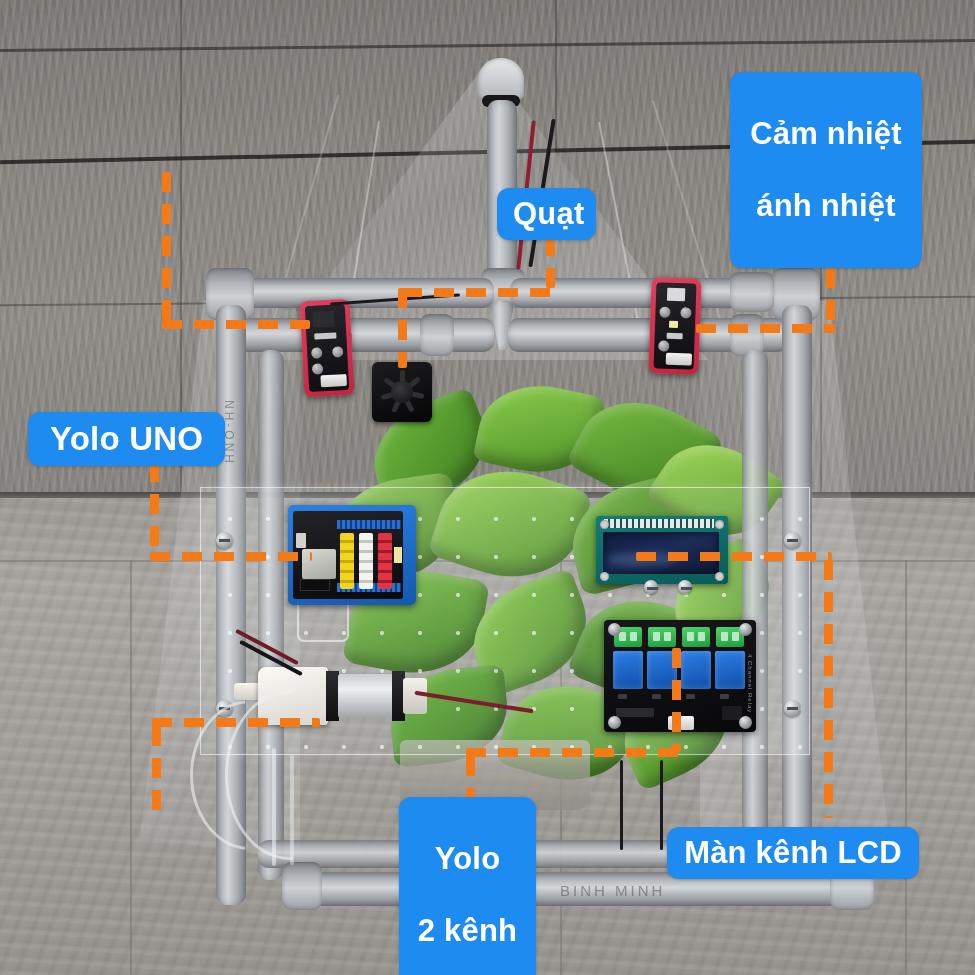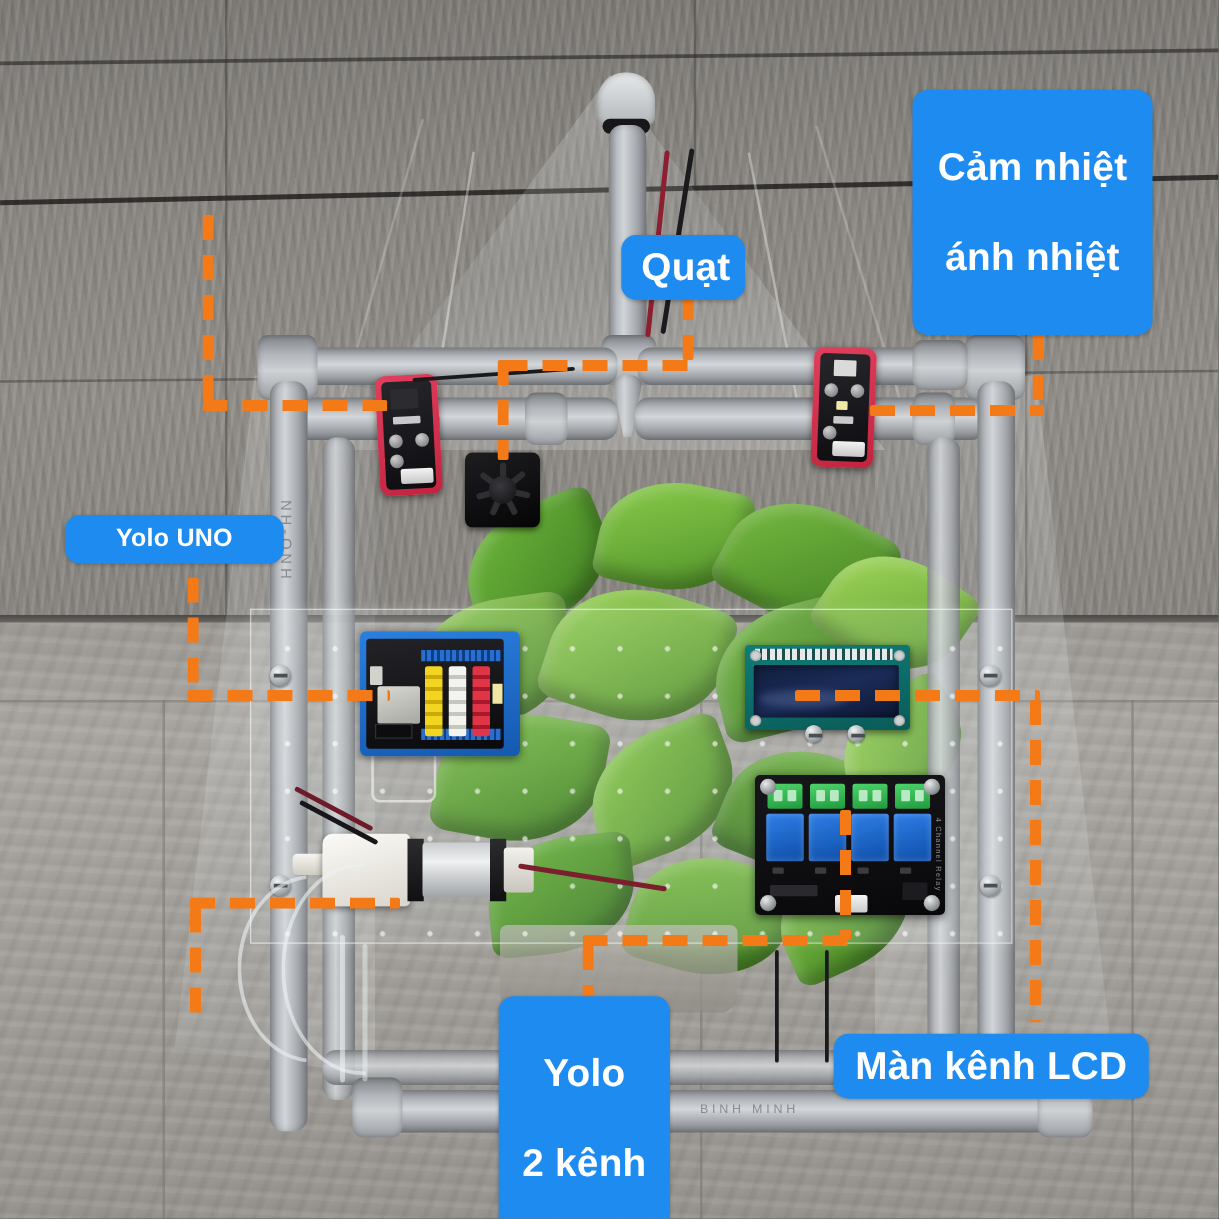--- a/index.html
+++ b/index.html
@@ -254,21 +254,21 @@
   <div class="pvc" style="left:216px;top:305px;width:30px;height:600px;"></div>
   <div class="pvc" style="left:782px;top:305px;width:30px;height:600px;"></div>
   <div class="pvc" style="left:258px;top:350px;width:26px;height:530px;opacity:.9;"></div>
   <div class="pvc" style="left:742px;top:350px;width:26px;height:530px;opacity:.9;"></div>
   <div class="pvc-text" style="left:222px;top:400px;writing-mode:vertical-rl;font-size:12px;letter-spacing:3px;">NH-ONH</div>
 
   <div class="pvc horiz" style="left:300px;top:872px;width:560px;height:34px;"></div>
   <div class="pvc horiz" style="left:258px;top:840px;width:520px;height:28px;opacity:.85;"></div>
   <div class="pvc-joint" style="left:282px;top:862px;width:40px;height:48px;"></div>
   <div class="pvc-joint" style="left:830px;top:862px;width:44px;height:48px;"></div>
-  <div class="pvc-text" style="left:560px;top:882px;font-size:10px;letter-spacing:3px;">BINH MINH</div>
+  <div class="pvc-text" style="left:560px;top:882px;font-size:15px;letter-spacing:3px;">BINH MINH</div>
 
   <div class="panel">
     <div class="panel-holes"></div>
     <div class="panel-cut"></div>
   </div>
   <div class="panel-screw" style="left:216px;top:532px;"></div>
   <div class="panel-screw" style="left:784px;top:532px;"></div>
   <div class="panel-screw" style="left:216px;top:700px;"></div>
   <div class="panel-screw" style="left:784px;top:700px;"></div>
 
@@ -404,21 +404,21 @@
   <div class="dash h" style="left:636px;top:552px;width:196px;"></div>
 
 
   <div class="label" style="left:730px;top:72px;width:192px;font-size:31px;">
     <div>Cảm nhiệt</div>
     <div>ánh nhiệt</div>
   </div>
 
   <div class="label" style="left:497px;top:188px;width:99px;font-size:31px;">Quạt</div>
 
-  <div class="label" style="left:52px;top:412px;width:175px;font-size:20px;">Yolo UNO</div>
+  <div class="label" style="left:28px;top:412px;width:197px;font-size:33px;">Yolo UNO</div>
 
 
   <div class="label" style="left:399px;top:797px;width:137px;font-size:31px;">
     <div>Yolo</div>
     <div>2 kênh</div>
   </div>
 
   <div class="label" style="left:667px;top:827px;width:252px;font-size:31px;">Màn kênh LCD</div>
 
 </div>

